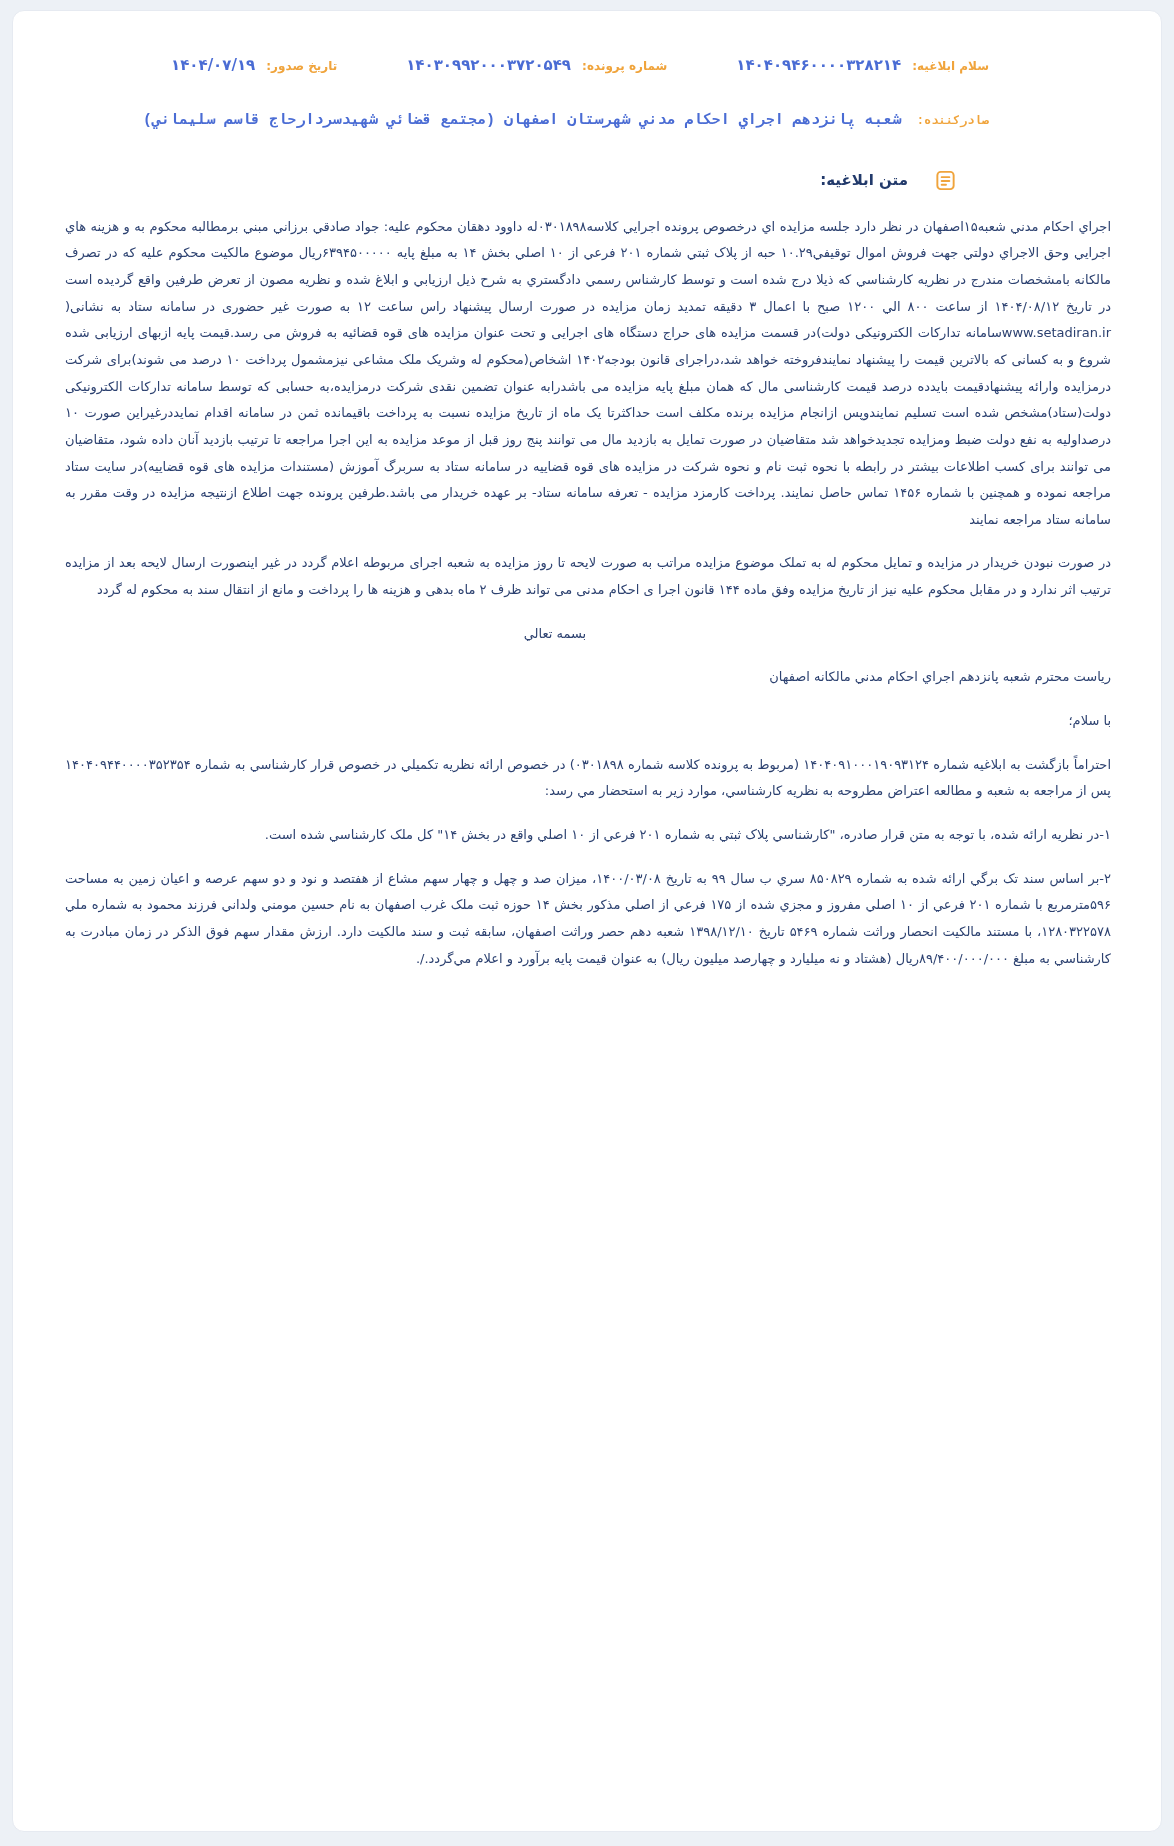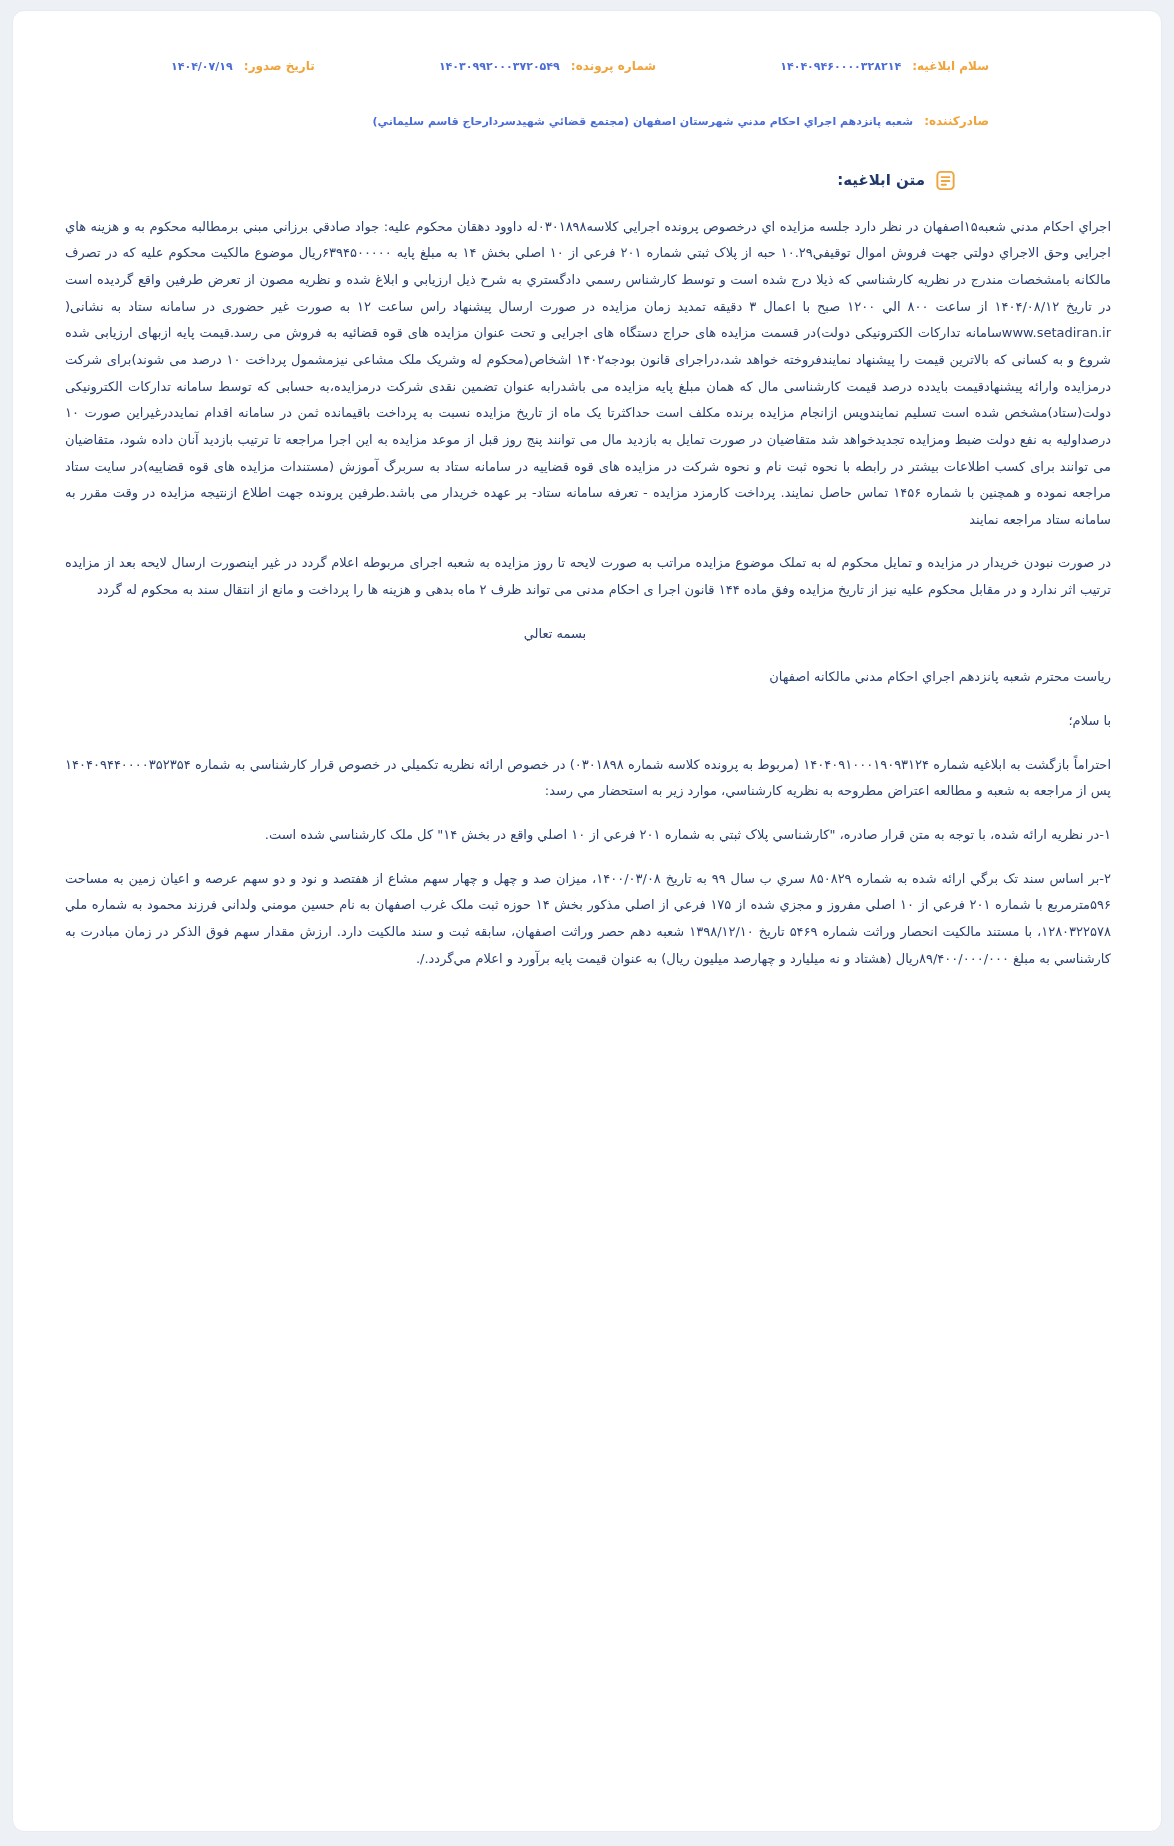--- a/index.html
+++ b/index.html
@@ -28,32 +28,33 @@
   }
   .meta-item { white-space: nowrap; }
   .lbl {
     color: #F0A43C;
     font-size: 12px;
     font-weight: bold;
     margin-left: 6px;
   }
   .val {
     color: #4A6CD4;
-    font-size: 11px;
+    font-size: 15px;
     font-weight: bold;
   }
   .meta-line {
     padding: 0 172px 0 60px;
     margin-bottom: 14px;
     line-height: 1.8;
+    font-family: Liberation Mono, monospace;
   }
   .body-title-row {
     display: flex;
     align-items: center;
-    gap: 9px;
+    gap: 26px;
     padding: 0 204px;
     margin: 34px 0 22px;
   }
   .doc-icon { display: inline-flex; align-items: center; }
   .body-title {
     color: #223A6B;
     font-weight: bold;
     font-size: 15px;
   }
   .body-text {

